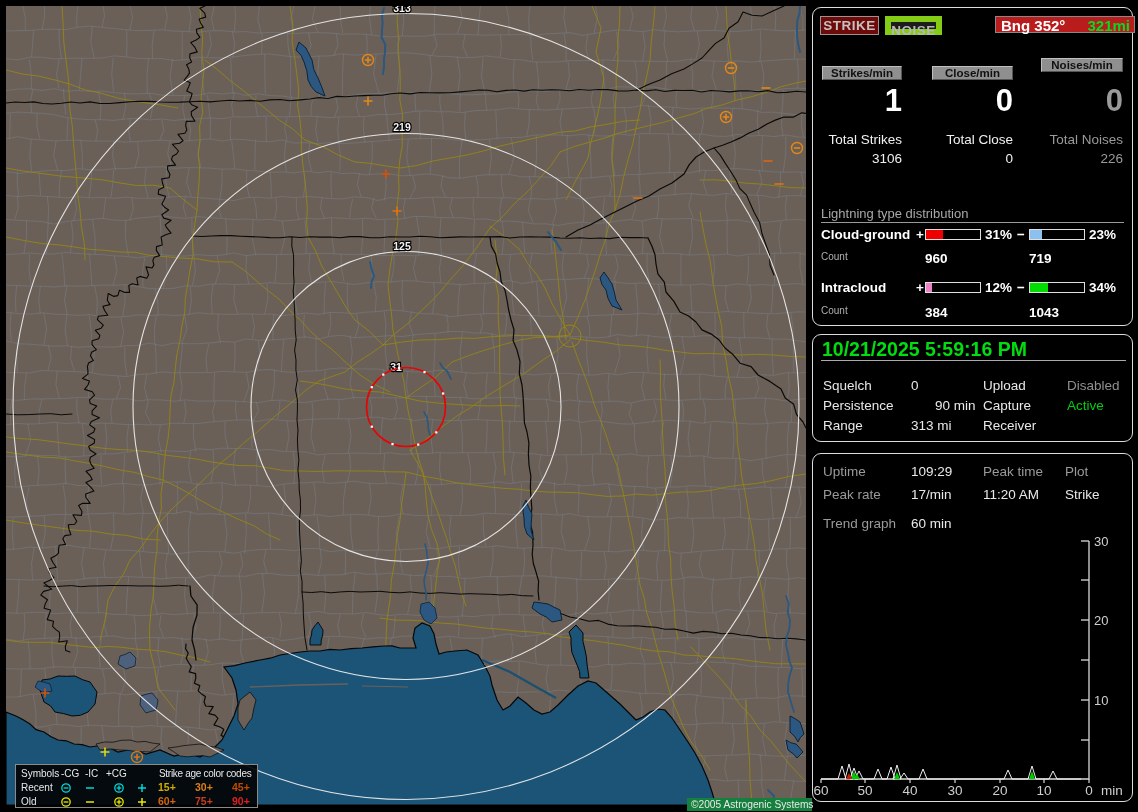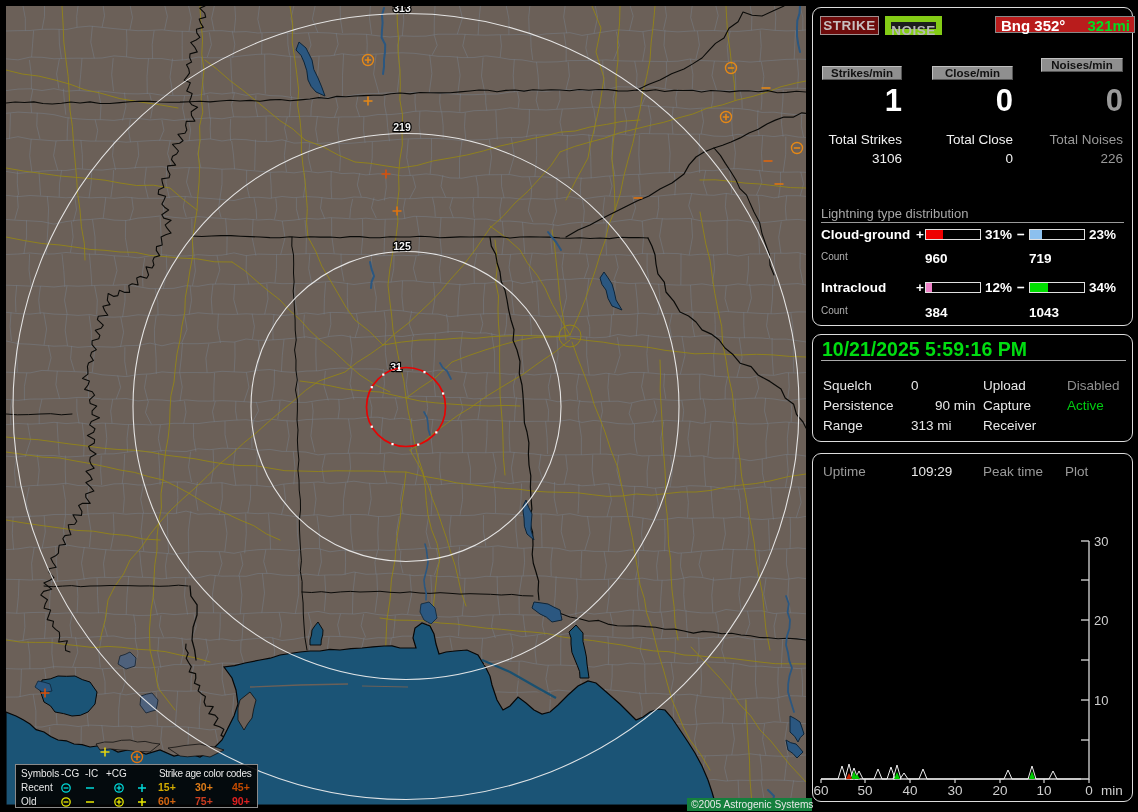--- a/index.html
+++ b/index.html
@@ -262,20 +262,30 @@
         <span style="left:254px;color:#00cc11;margin-top:32px;">Enabled</span>
       </div>
 </div>
 <div class="pnl" style="left:812px;top:453px;width:321px;height:349px;">
   <div class="prow" style="top:10px;text-align:right;">
         <span style="left:10px;color:#9a9a9a;">Uptime</span>
         <span style="left:98px;">109:29</span>
         <span style="left:170px;color:#9a9a9a;">Peak time</span>
         <span style="left:252px;color:#9a9a9a;">Plot</span>
       </div>
+  <div class="prow" style="top:33px;">
+        <span style="left:10px;color:#9a9a9a;">Peak rate</span>
+        <span style="left:98px;">17/min</span>
+        <span style="left:170px;">11:20 AM</span>
+        <span style="left:252px;">Strike</span>
+      </div>
+  <div class="prow" style="top:62px;">
+        <span style="left:10px;color:#9a9a9a;">Trend graph</span>
+        <span style="left:98px;">60 min</span>
+      </div>
   <svg style="position:absolute;left:0;top:0;" width="317" height="346" viewBox="0 0 317 346">
         <path d="M276 87 V325 H8" fill="none" stroke="#d8d8d8" stroke-width="1.3"></path>
         <path d="M268 87 H276" stroke="#d8d8d8" stroke-width="1.3"></path>
         <path d="M268 126 H276" stroke="#d8d8d8" stroke-width="1.3"></path>
         <path d="M268 166 H276" stroke="#d8d8d8" stroke-width="1.3"></path>
         <path d="M268 206 H276" stroke="#d8d8d8" stroke-width="1.3"></path>
         <path d="M268 246 H276" stroke="#d8d8d8" stroke-width="1.3"></path>
         <path d="M268 286 H276" stroke="#d8d8d8" stroke-width="1.3"></path>
         <text x="281" y="92" font-size="13" fill="#cfcfcf" font-family="Liberation Sans,sans-serif">30</text>
         <text x="281" y="171" font-size="13" fill="#cfcfcf" font-family="Liberation Sans,sans-serif">20</text>

